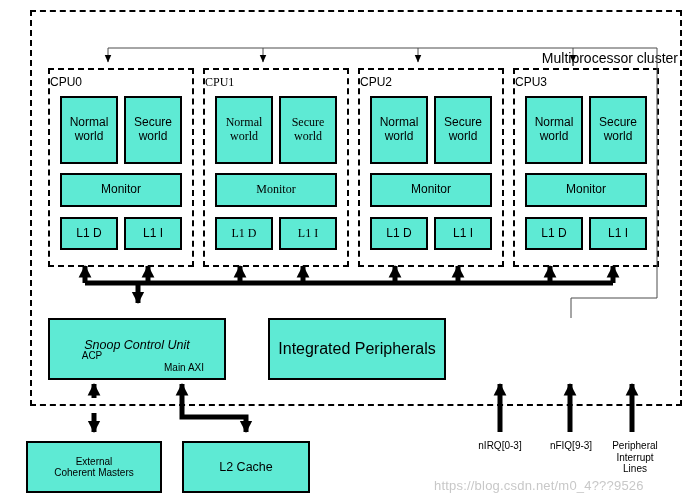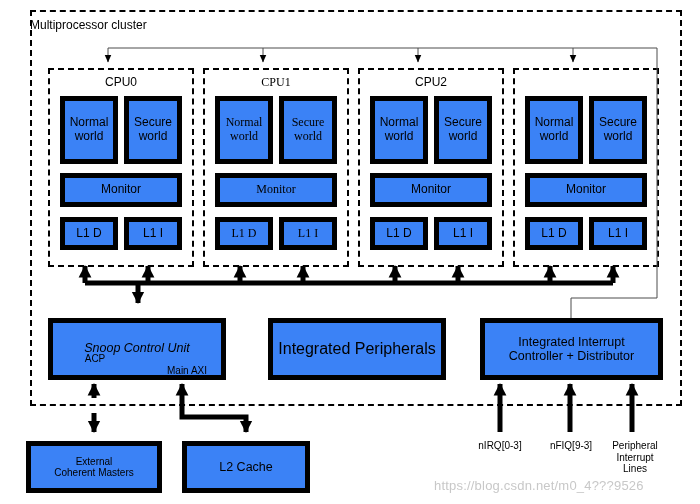--- a/index.html
+++ b/index.html
@@ -19,22 +19,22 @@
   }
   
   .cpu-box{
     position:absolute;
     border:2px dashed #000;
     background:transparent;
   }
   
   .blk{
     position:absolute;
-    border:5px solid #000000;
-    background:#3b82f6;
+    border:2px solid #000000;
+    background:#5eead4;
     display:flex;
     align-items:center;
     justify-content:center;
     text-align:center;
     line-height:1.15;
     box-sizing:border-box;
   }
 
   .lbl{position:absolute;text-align:center;line-height:1.15;white-space:pre-line;font-style:italic;}
 
@@ -43,26 +43,27 @@
 
   .watermark{
     position:absolute;
     color:#c8c8c8;
     font-size:13px;
     white-space:nowrap;
     letter-spacing:.2px;
   }
   .title{
     position:absolute;
+    text-align:right;
+    font-size:14px;
+    margin-top:32px;
+  }
+  .cpu-title{
+    position:absolute;
     text-align:left;
-    font-size:12px;
-  }
-  .cpu-title{
-    position:absolute;
-    text-align:center;
     font-size:12px;
     width:100%;
     left:0;
   }
   .port{
     position:absolute;
     font-size:10px;
     text-align:center;
     white-space:nowrap;
   }
@@ -110,39 +111,38 @@
     <div class="blk" style="left:10px;top:26px;width:58px;height:68px;font-size:12px;">Normal
 world</div>
     <div class="blk" style="left:74px;top:26px;width:58px;height:68px;font-size:12px;">Secure
 world</div>
     <div class="blk" style="left:10px;top:103px;width:122px;height:34px;font-size:12px;">Monitor</div>
     <div class="blk" style="left:10px;top:147px;width:58px;height:33px;font-size:12px;">L1 D</div>
     <div class="blk" style="left:74px;top:147px;width:58px;height:33px;font-size:12px;">L1 I</div>
   </div>
 
   <div class="cpu-box" style="left:513px;top:68px;width:142px;height:195px;">
+    <div class="cpu-title" style="top:5px;">CPU3</div>
     <div class="blk" style="left:10px;top:26px;width:58px;height:68px;font-size:12px;">Normal
 world</div>
     <div class="blk" style="left:74px;top:26px;width:58px;height:68px;font-size:12px;">Secure
 world</div>
     <div class="blk" style="left:10px;top:103px;width:122px;height:34px;font-size:12px;">Monitor</div>
     <div class="blk" style="left:10px;top:147px;width:58px;height:33px;font-size:12px;">L1 D</div>
     <div class="blk" style="left:74px;top:147px;width:58px;height:33px;font-size:12px;">L1 I</div>
   </div>
 
   <div class="blk" style="left:48px;top:318px;width:178px;height:62px;display:block;">
     <div class="lbl" style="left:0;top:18px;width:100%;font-size:12.5px;">Snoop Control Unit</div>
     <div class="port" style="left:6px;top:30px;width:72px;">ACP</div>
     <div class="port" style="left:98px;top:42px;width:72px;">Main AXI</div>
   </div>
 
   <div class="blk" style="left:268px;top:318px;width:178px;height:62px;font-size:16px;">Integrated Peripherals</div>
 
-  <div class="blk" style="left:480px;top:318px;width:183px;height:62px;font-size:12.5px;white-space:pre-line;">Integrated Interrupt
-Controller + Distributor</div>
 
   <div class="blk" style="left:26px;top:441px;width:136px;height:52px;font-size:10px;white-space:pre-line;">External
 Coherent Masters</div>
 
   <div class="blk" style="left:182px;top:441px;width:128px;height:52px;font-size:12.5px;">L2 Cache</div>
 
   <div class="ilabel" style="left:463px;top:440px;width:74px;">nIRQ[0-3]</div>
   <div class="ilabel" style="left:534px;top:440px;width:74px;">nFIQ[9-3]</div>
   <div class="ilabel" style="left:598px;top:440px;width:74px;">Peripheral
 Interrupt

